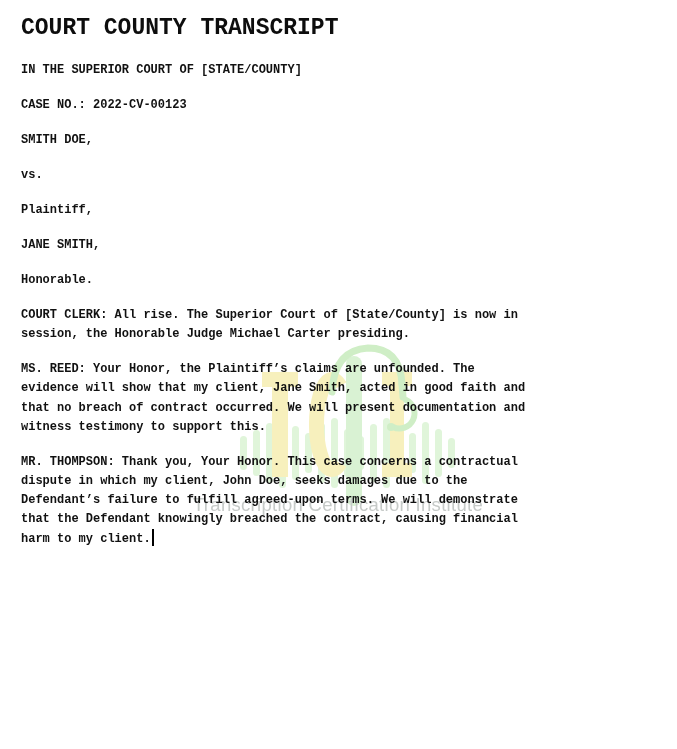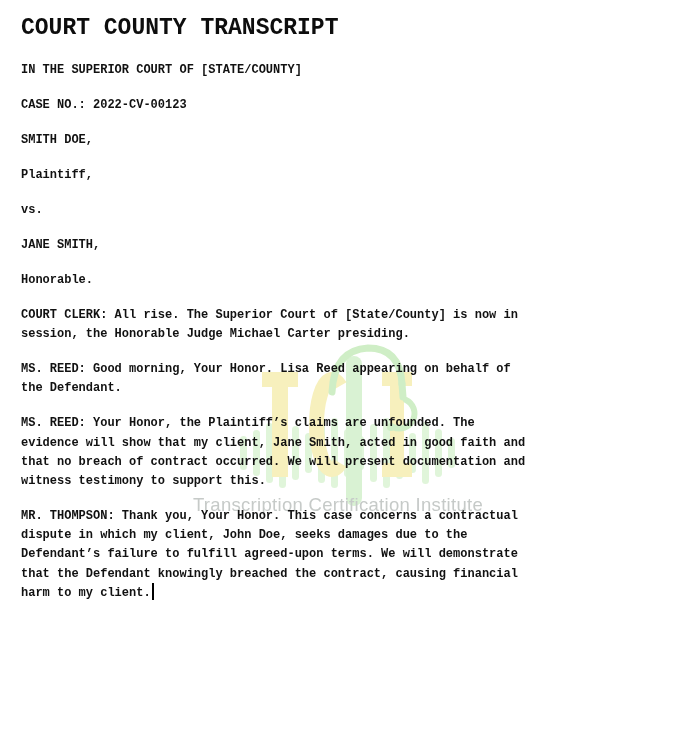--- a/index.html
+++ b/index.html
@@ -77,24 +77,23 @@
 
     <text id="wm-label" class="wm-label" data-name="watermark-label" x="168" y="181" text-anchor="middle" font-size="18.5" fill="#c6cac8">Transcription Certification Institute</text>
   </svg>
 
   <div class="content" data-name="document-content">
     <h1 data-name="document-title">COURT COUNTY TRANSCRIPT</h1>
     <section data-name="transcript-body" id="body-sec">
         <p data-name="paragraph-0">IN THE SUPERIOR COURT OF [STATE/COUNTY]</p>
         <p data-name="paragraph-1">CASE NO.: 2022-CV-00123</p>
         <p data-name="paragraph-2">SMITH DOE,</p>
+        <p data-name="paragraph-4">vs.</p>
         <p data-name="paragraph-3">Plaintiff,</p>
-        <p data-name="paragraph-4">vs.</p>
         <p data-name="paragraph-5">JANE SMITH,</p>
         <p data-name="paragraph-6">Honorable.</p>
         <p data-name="paragraph-7">COURT CLERK: All rise. The Superior Court of [State/County] is now in<br>session, the Honorable Judge Michael Carter presiding.</p>
-        <p data-name="paragraph-10">MS. REED: Good morning, Your Honor. Lisa Reed appearing on behalf of<br>the Defendant.</p>
         <p data-name="paragraph-12">MS. REED: Your Honor, the Plaintiff’s claims are unfounded. The<br>evidence will show that my client, Jane Smith, acted in good faith and<br>that no breach of contract occurred. We will present documentation and<br>witness testimony to support this.</p>
         <p data-name="paragraph-11">MR. THOMPSON: Thank you, Your Honor. This case concerns a contractual<br>dispute in which my client, John Doe, seeks damages due to the<br>Defendant’s failure to fulfill agreed-upon terms. We will demonstrate<br>that the Defendant knowingly breached the contract, causing financial<br>harm to my client.<span class="caret" data-name="text-caret"></span></p>
       </section>
   </div>
 
 </main>
 
 </body></html>

